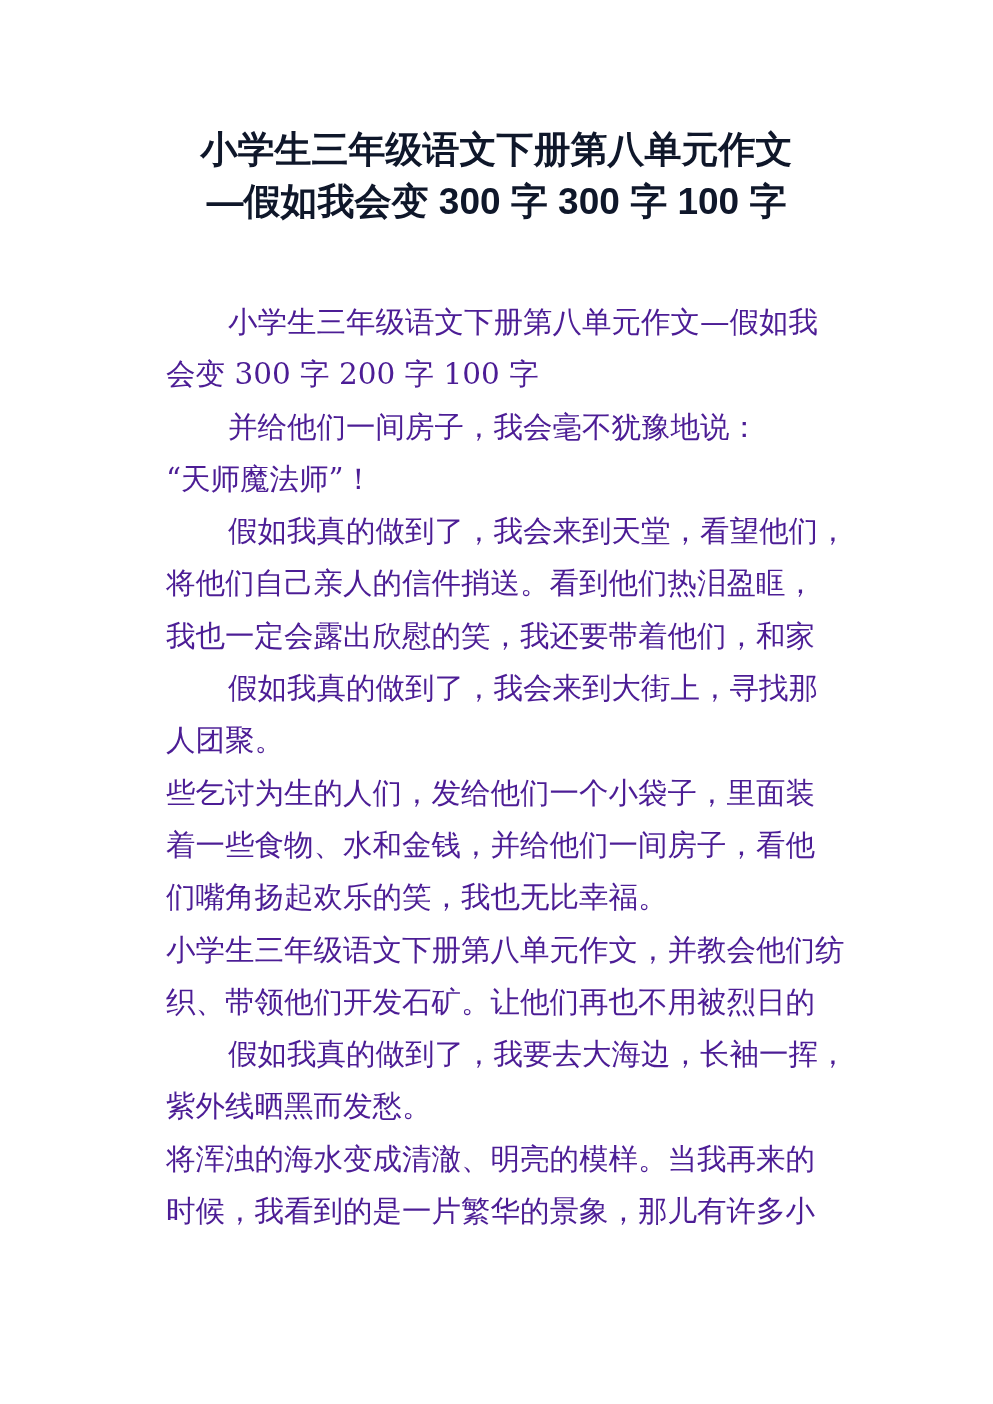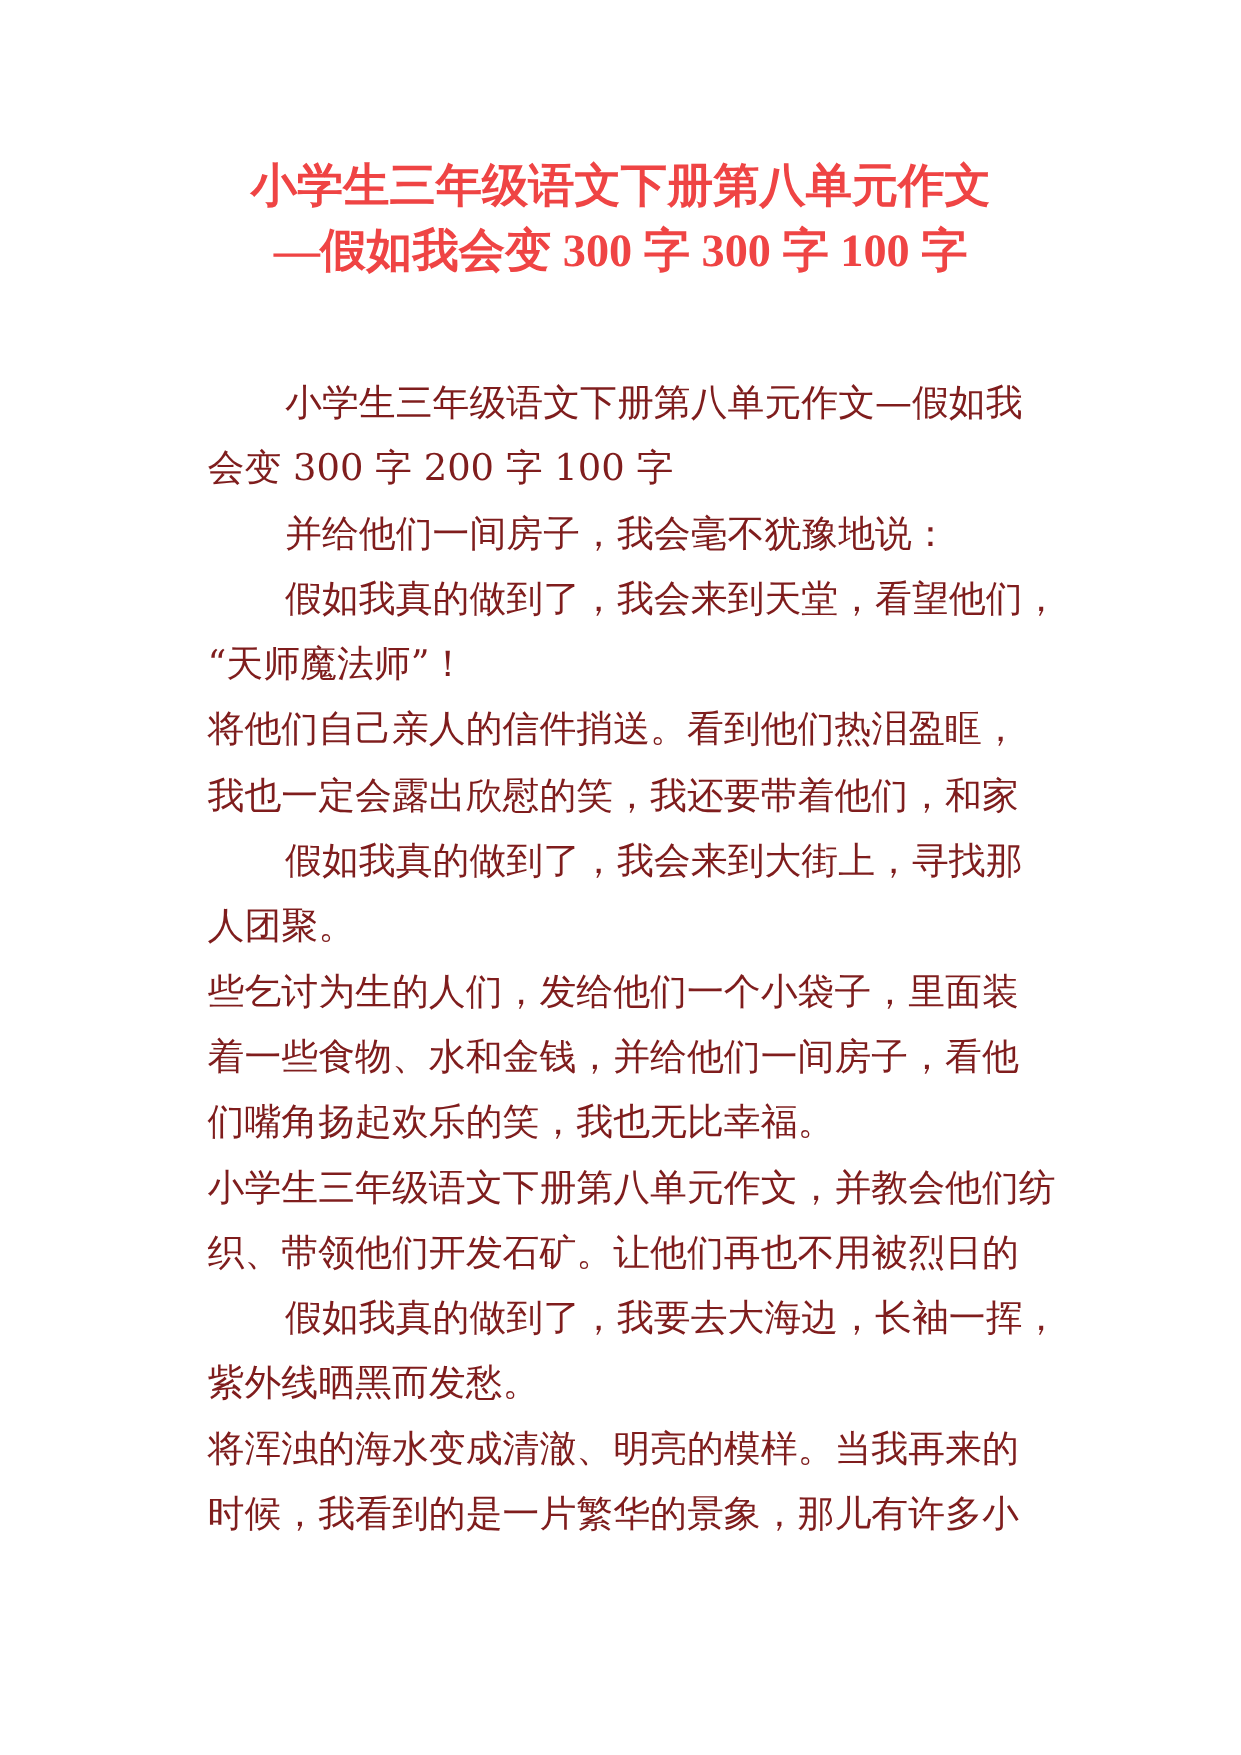--- a/index.html
+++ b/index.html
@@ -1,48 +1,48 @@
 <!DOCTYPE html>
 <html><head>
 <meta charset="utf-8">
 <style>
   html, body { margin: 0; padding: 0; background: #ffffff; }
   body { width: 993px; height: 1404px; position: relative; overflow: hidden; }
   .page { position: absolute; left: 0; top: 0; width: 993px; height: 1404px; background: #fff; }
   .title {
     position: absolute; left: 0; top: 124px; width: 993px;
     text-align: center;
-    font-family: Liberation Serif, serif;
-    font-weight: bold; font-size: 37px; line-height: 52px; color: #ef4444;
+    font-family: Liberation Sans, sans-serif;
+    font-weight: bold; font-size: 37px; line-height: 52px; color: #0f172a;
     letter-spacing: 0px;
   }
   .title .line { display: block; white-space: nowrap; }
   .body {
     position: absolute; left: 166px; top: 296px; width: 670px;
     font-family: "DejaVu Serif", "Liberation Serif", serif;
-    font-size: 29.5px; line-height: 52.3px; color: #7f1d1d;
+    font-size: 29.5px; line-height: 52.3px; color: #4c1d95;
   }
   .body .line { display: block; white-space: nowrap; height: 52.3px; }
   .body .indent { padding-left: 62px; }
 </style>
 </head>
 <body>
 
 <div class="page">
   <div class="title">
     <span class="line">小学生三年级语文下册第八单元作文</span>
     <span class="line">—假如我会变 300 字 300 字 100 字</span>
   </div>
 
   <div class="body">
     <span class="line indent">小学生三年级语文下册第八单元作文—假如我</span>
     <span class="line">会变 300 字 200 字 100 字</span>
     <span class="line indent">并给他们一间房子，我会毫不犹豫地说：</span>
+    <span class="line">“天师魔法师”！</span>
     <span class="line indent">假如我真的做到了，我会来到天堂，看望他们，</span>
-    <span class="line">“天师魔法师”！</span>
     <span class="line">将他们自己亲人的信件捎送。看到他们热泪盈眶，</span>
     <span class="line">我也一定会露出欣慰的笑，我还要带着他们，和家</span>
     <span class="line indent">假如我真的做到了，我会来到大街上，寻找那</span>
     <span class="line">人团聚。</span>
     <span class="line">些乞讨为生的人们，发给他们一个小袋子，里面装</span>
     <span class="line">着一些食物、水和金钱，并给他们一间房子，看他</span>
     <span class="line">们嘴角扬起欢乐的笑，我也无比幸福。</span>
     <span class="line">小学生三年级语文下册第八单元作文，并教会他们纺</span>
     <span class="line">织、带领他们开发石矿。让他们再也不用被烈日的</span>
     <span class="line indent">假如我真的做到了，我要去大海边，长袖一挥，</span>

